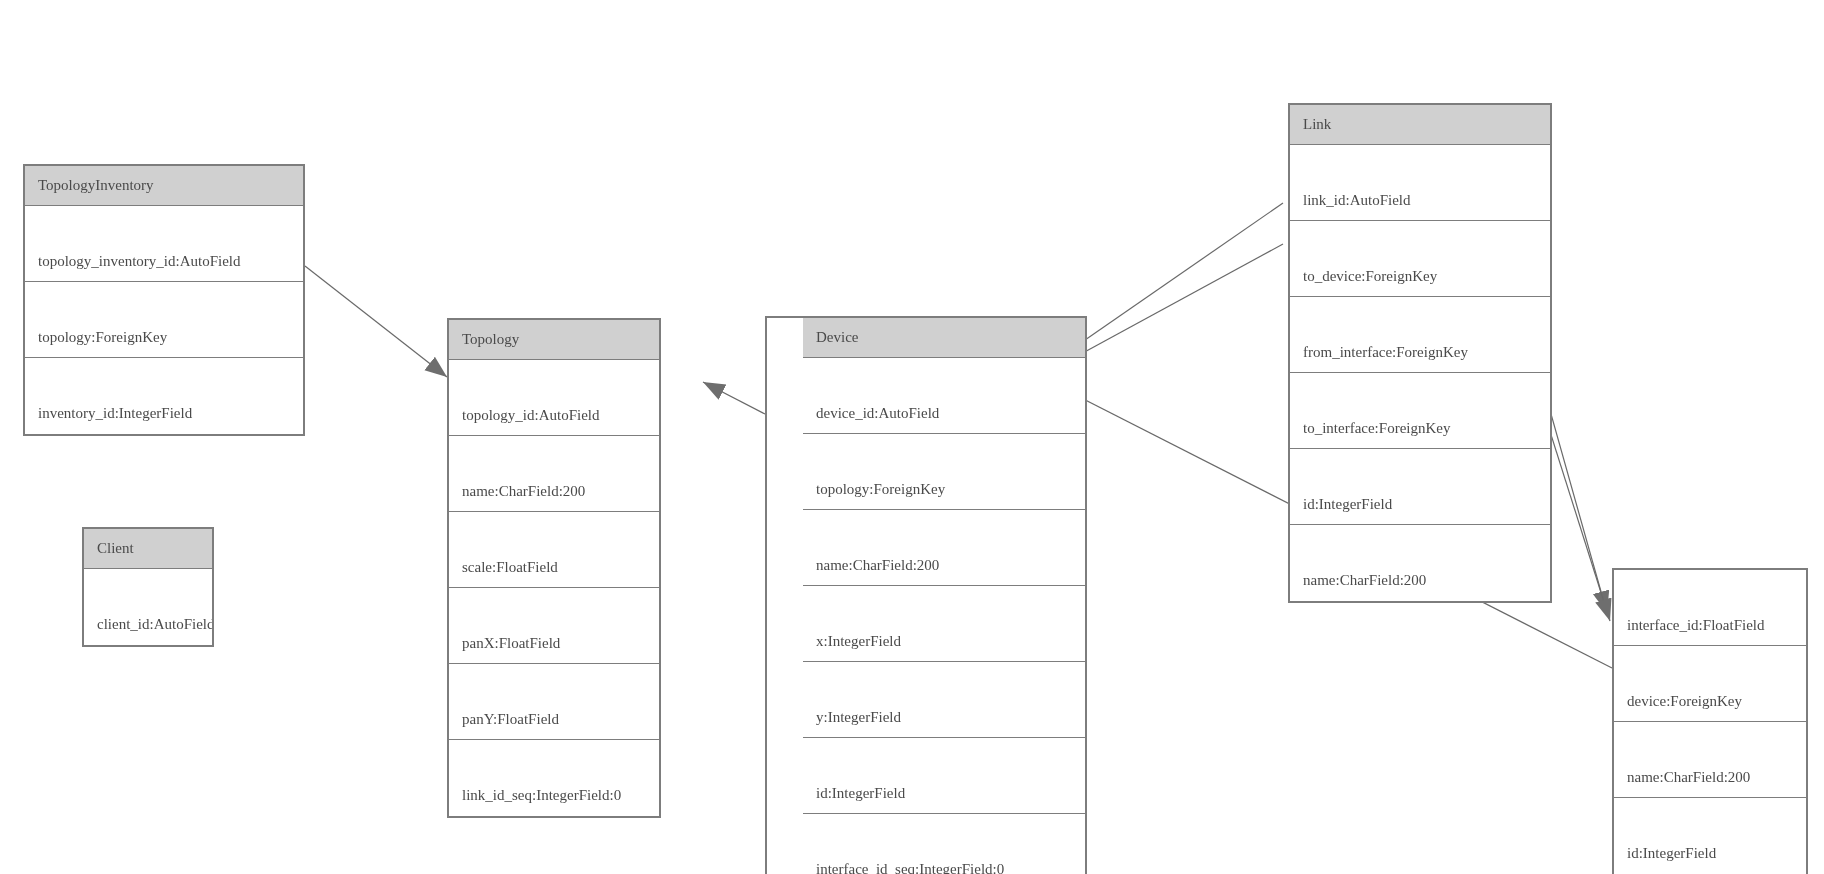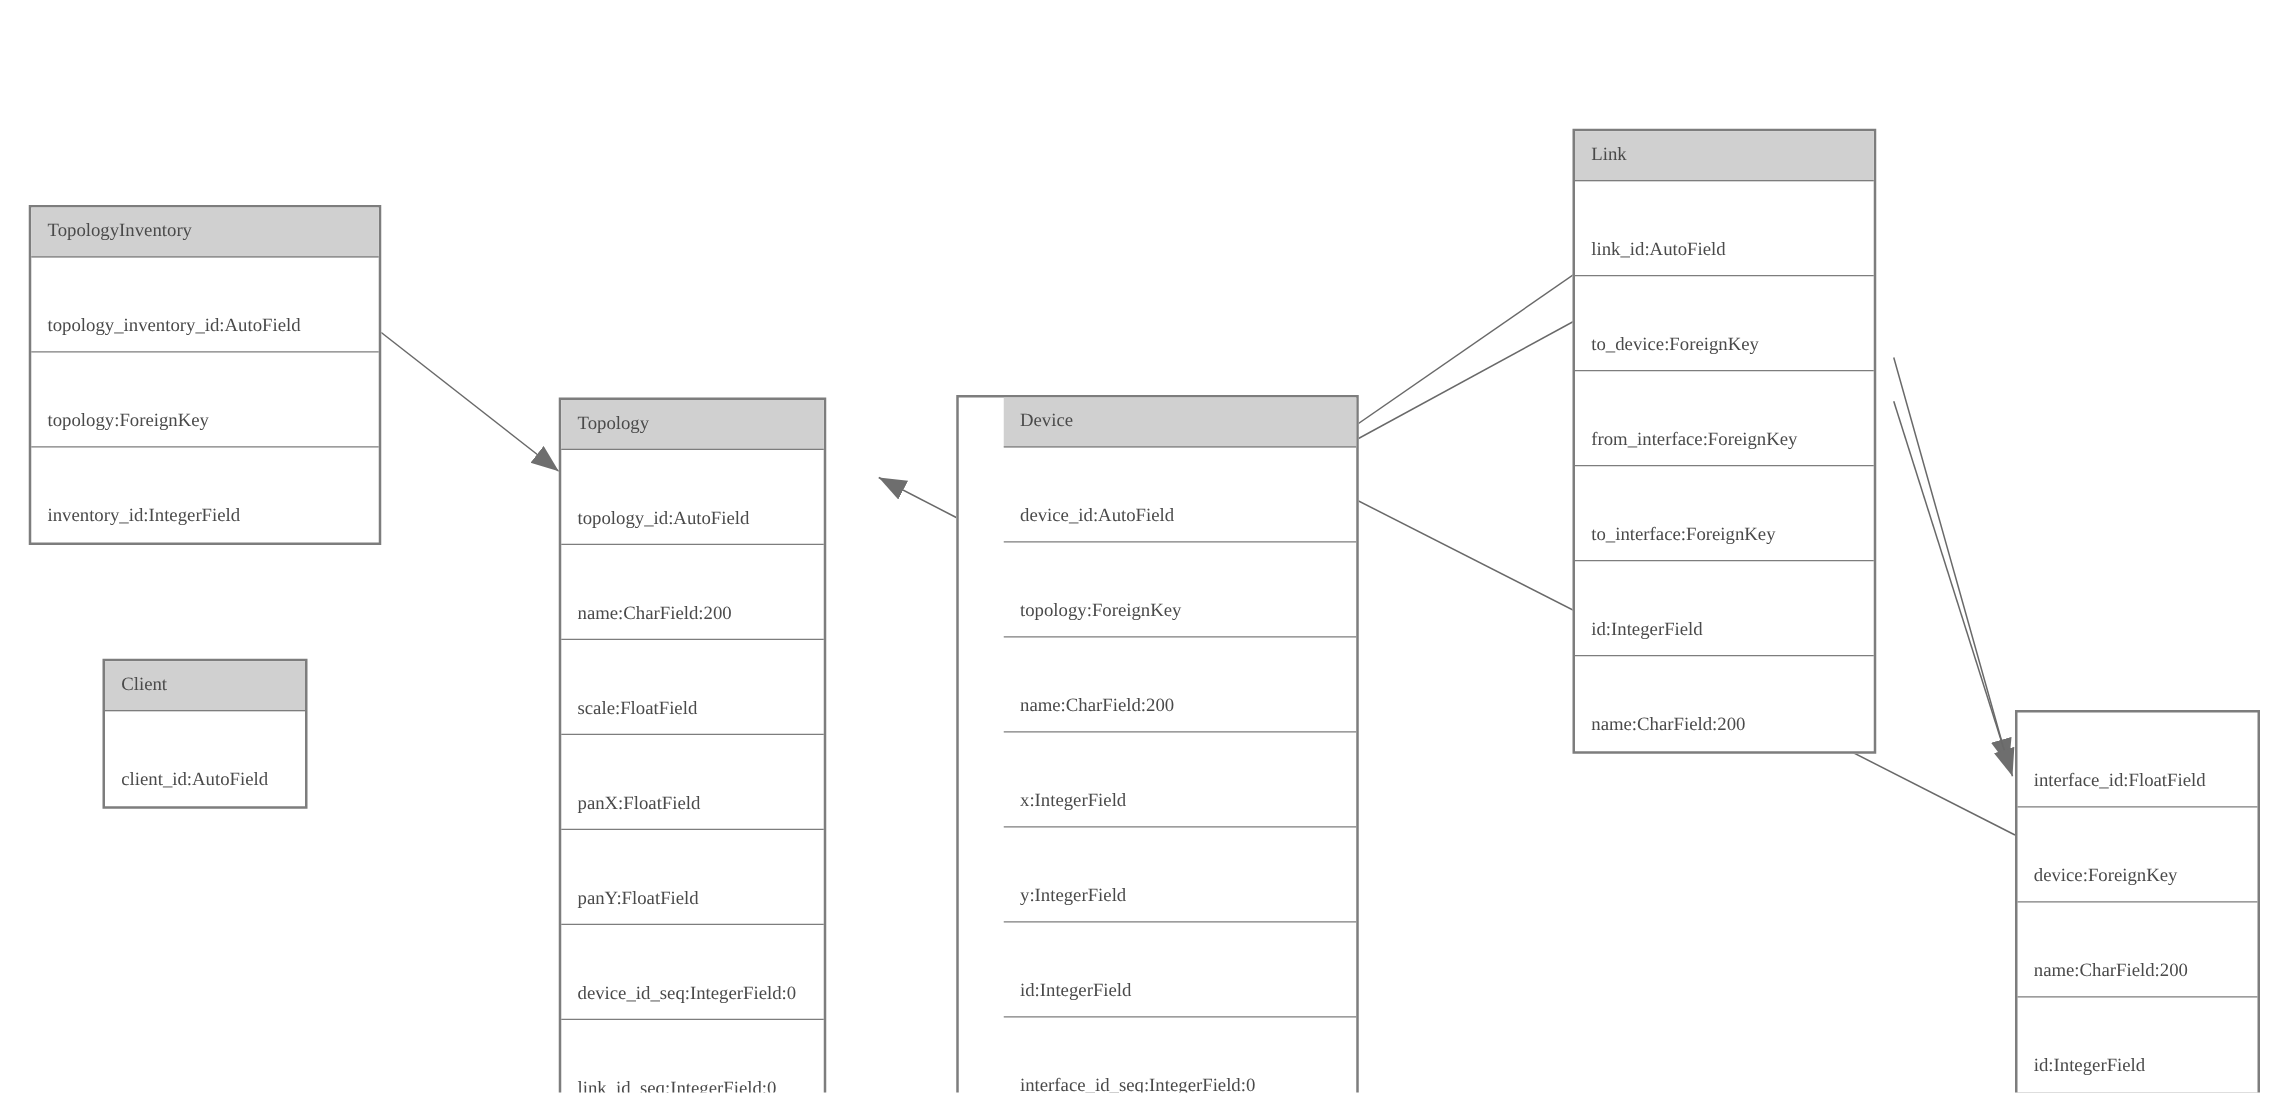--- a/index.html
+++ b/index.html
@@ -63,55 +63,54 @@
 
   <div class="entity" style="left:23px;top:164px;width:282px;">
     <div class="entity-header">TopologyInventory</div>
     <div>
         <div class="field-row">topology_inventory_id:AutoField</div>
         <div class="field-row">topology:ForeignKey</div>
         <div class="field-row">inventory_id:IntegerField</div>
       </div>
   </div>
 
-  <div class="entity" style="left:82px;top:527px;width:164px;">
+  <div class="entity" style="left:82px;top:527px;width:132px;">
     <div class="entity-header">Client</div>
     <div>
         <div class="field-row">client_id:AutoField</div>
       </div>
   </div>
 
   <div class="entity" style="left:447px;top:318px;width:214px;">
     <div class="entity-header">Topology</div>
     <div>
         <div class="field-row">topology_id:AutoField</div>
         <div class="field-row">name:CharField:200</div>
         <div class="field-row">scale:FloatField</div>
         <div class="field-row">panX:FloatField</div>
         <div class="field-row">panY:FloatField</div>
-        <div class="field-row">device_id_seq:IntegerField:0</div>
         <div class="field-row">link_id_seq:IntegerField:0</div>
       </div>
   </div>
 
   <div class="entity" style="left:765px;top:316px;width:322px;padding-left:36px;">
     <div class="entity-header">Device</div>
     <div>
         <div class="field-row">device_id:AutoField</div>
         <div class="field-row">topology:ForeignKey</div>
         <div class="field-row">name:CharField:200</div>
         <div class="field-row">x:IntegerField</div>
         <div class="field-row">y:IntegerField</div>
         <div class="field-row">id:IntegerField</div>
         <div class="field-row">interface_id_seq:IntegerField:0</div>
         <div class="field-row">host_id:IntegerField:0</div>
       </div>
   </div>
 
-  <div class="entity" style="left:1258px;top:103px;width:243px;">
+  <div class="entity" style="left:1288px;top:103px;width:264px;">
     <div class="entity-header">Link</div>
     <div>
         <div class="field-row">link_id:AutoField</div>
         <div class="field-row">to_device:ForeignKey</div>
         <div class="field-row">from_interface:ForeignKey</div>
         <div class="field-row">to_interface:ForeignKey</div>
         <div class="field-row">id:IntegerField</div>
         <div class="field-row">name:CharField:200</div>
       </div>
   </div>

